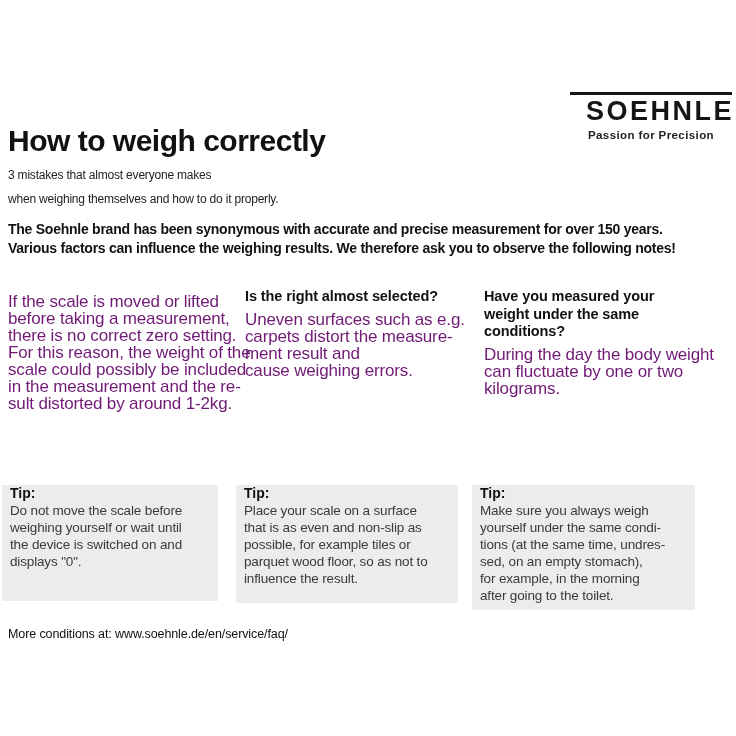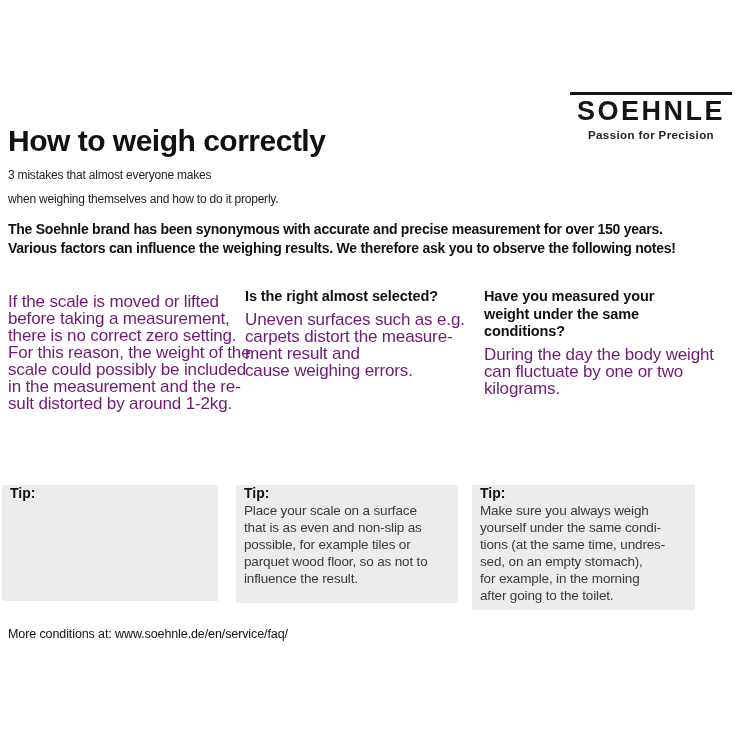--- a/index.html
+++ b/index.html
@@ -12,21 +12,21 @@
     background: #ffffff;
     overflow: hidden;
   }
   .pre { white-space: pre; }
 
   
   .logo { position: absolute; top: 92px; right: 2px; width: 166px; }
   .logo-rule { height: 3px; background: #151515; margin: 0 2px 1px 2px; }
   .logo-brand {
     font-weight: bold; font-size: 27px; letter-spacing: 2.5px;
-    color: #151515; text-align: center; line-height: 1.15;
+    color: #151515; text-align: right; line-height: 1.15;
   }
   .logo-tagline {
     font-size: 11.5px; font-weight: bold; color: #222;
     text-align: center; letter-spacing: 0.4px; margin-top: 2px;
   }
 
   
   .title {
     position: absolute; left: 8px; top: 124px;
     font-size: 30px; font-weight: bold; color: #111; letter-spacing: -0.5px;
@@ -113,20 +113,24 @@
     <div class="col-heading pre">Have you measured your
 weight under the same
 conditions?</div>
     <div class="col-body pre">During the day the body weight
 can fluctuate by one or two
 kilograms.</div>
   </div>
 
   <div class="tip tip-1">
     <div class="tip-label">Tip:</div>
+    <div class="tip-body pre">Do not move the scale before
+weighing yourself or wait until
+the device is switched on and
+displays "0".</div>
   </div>
 
   <div class="tip tip-2">
     <div class="tip-label">Tip:</div>
     <div class="tip-body pre">Place your scale on a surface
 that is as even and non-slip as
 possible, for example tiles or
 parquet wood floor, so as not to
 influence the result.</div>
   </div>

